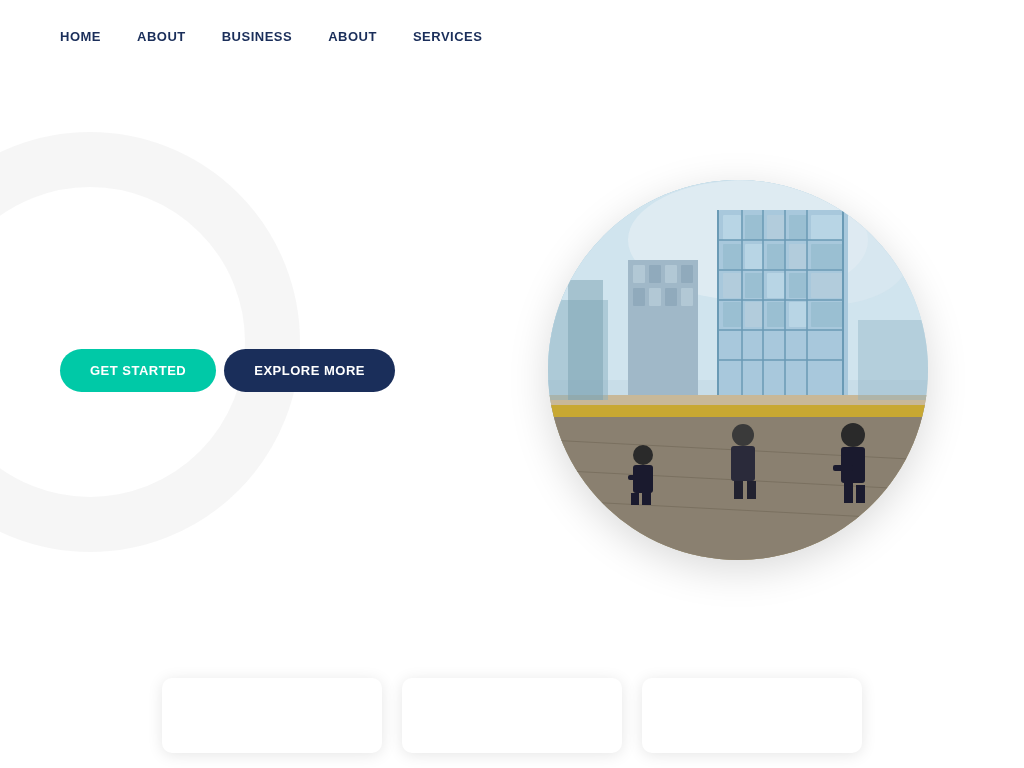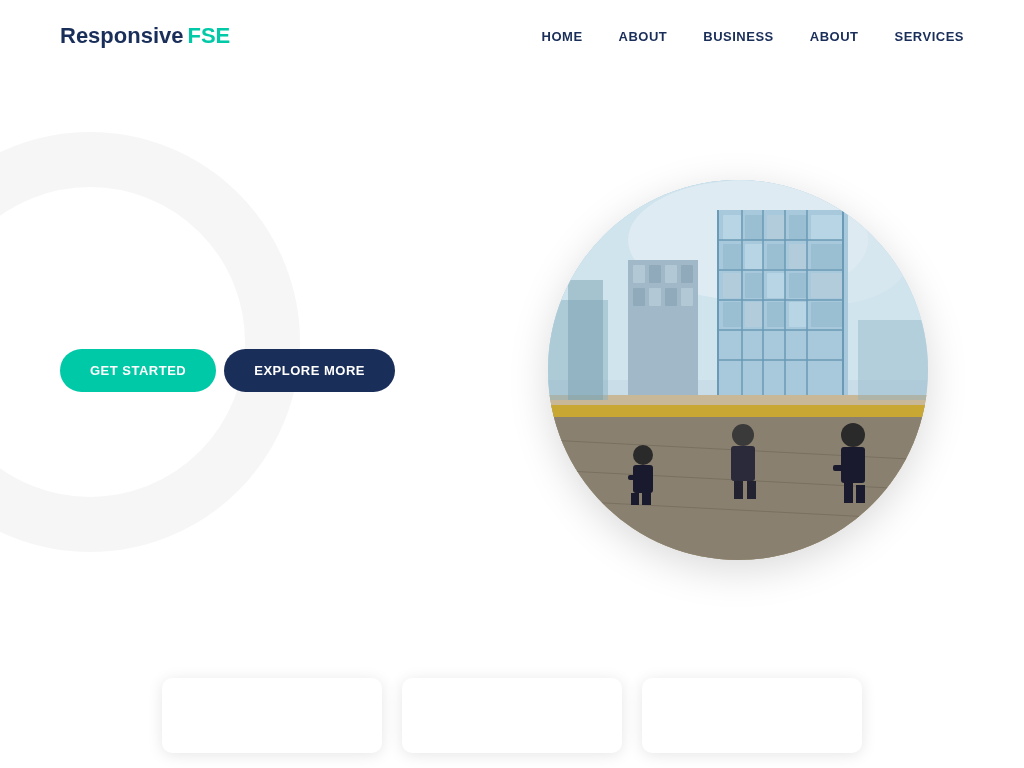--- a/index.html
+++ b/index.html
@@ -186,24 +186,20 @@
       height: 75px;
       background: #ffffff;
       border-radius: 10px;
       box-shadow: 0 2px 15px rgba(0,0,0,0.1);
     }
   </style>
 </head>
 <body>
 
 <header>
-  <div class="logo">
-    <span class="logo-responsive">Responsive</span>
-    <span class="logo-fse">FSE</span>
-  </div>
   <nav>
     <a>HOME</a>
     <a>ABOUT</a>
     <a>BUSINESS</a>
     <a>ABOUT</a>
     <a>SERVICES</a>
   </nav>
 </header>
 
 <section class="hero">

